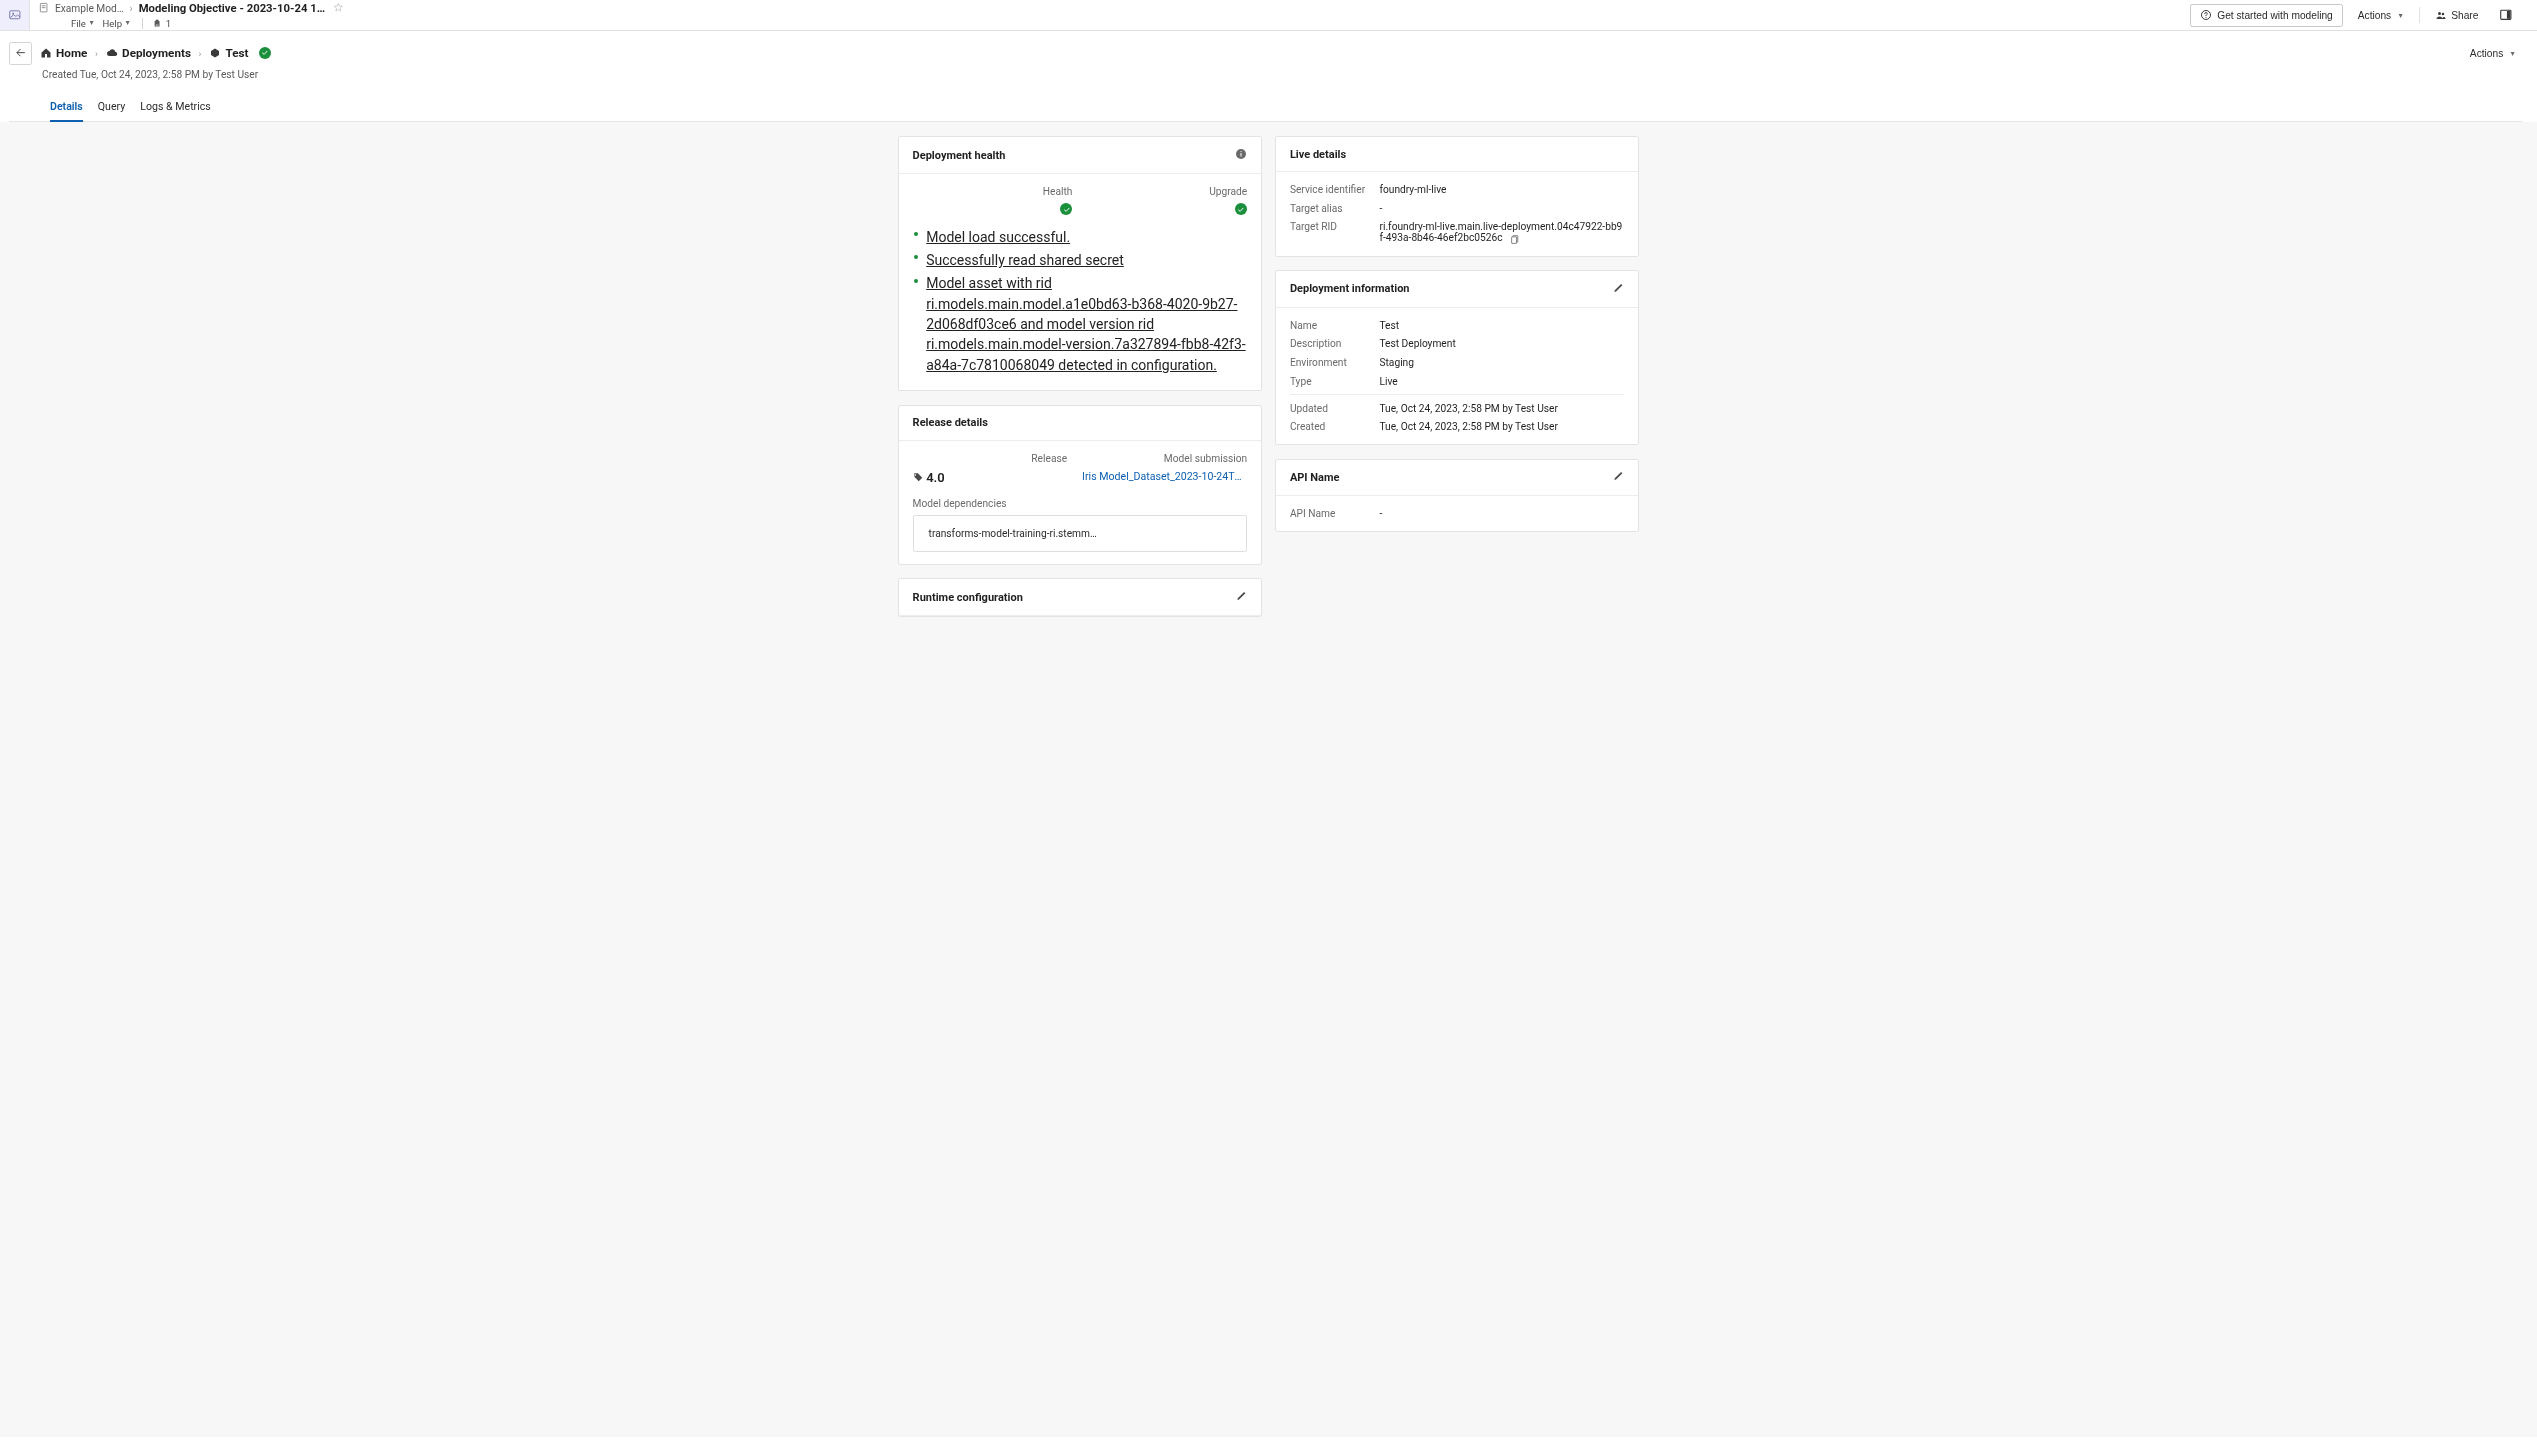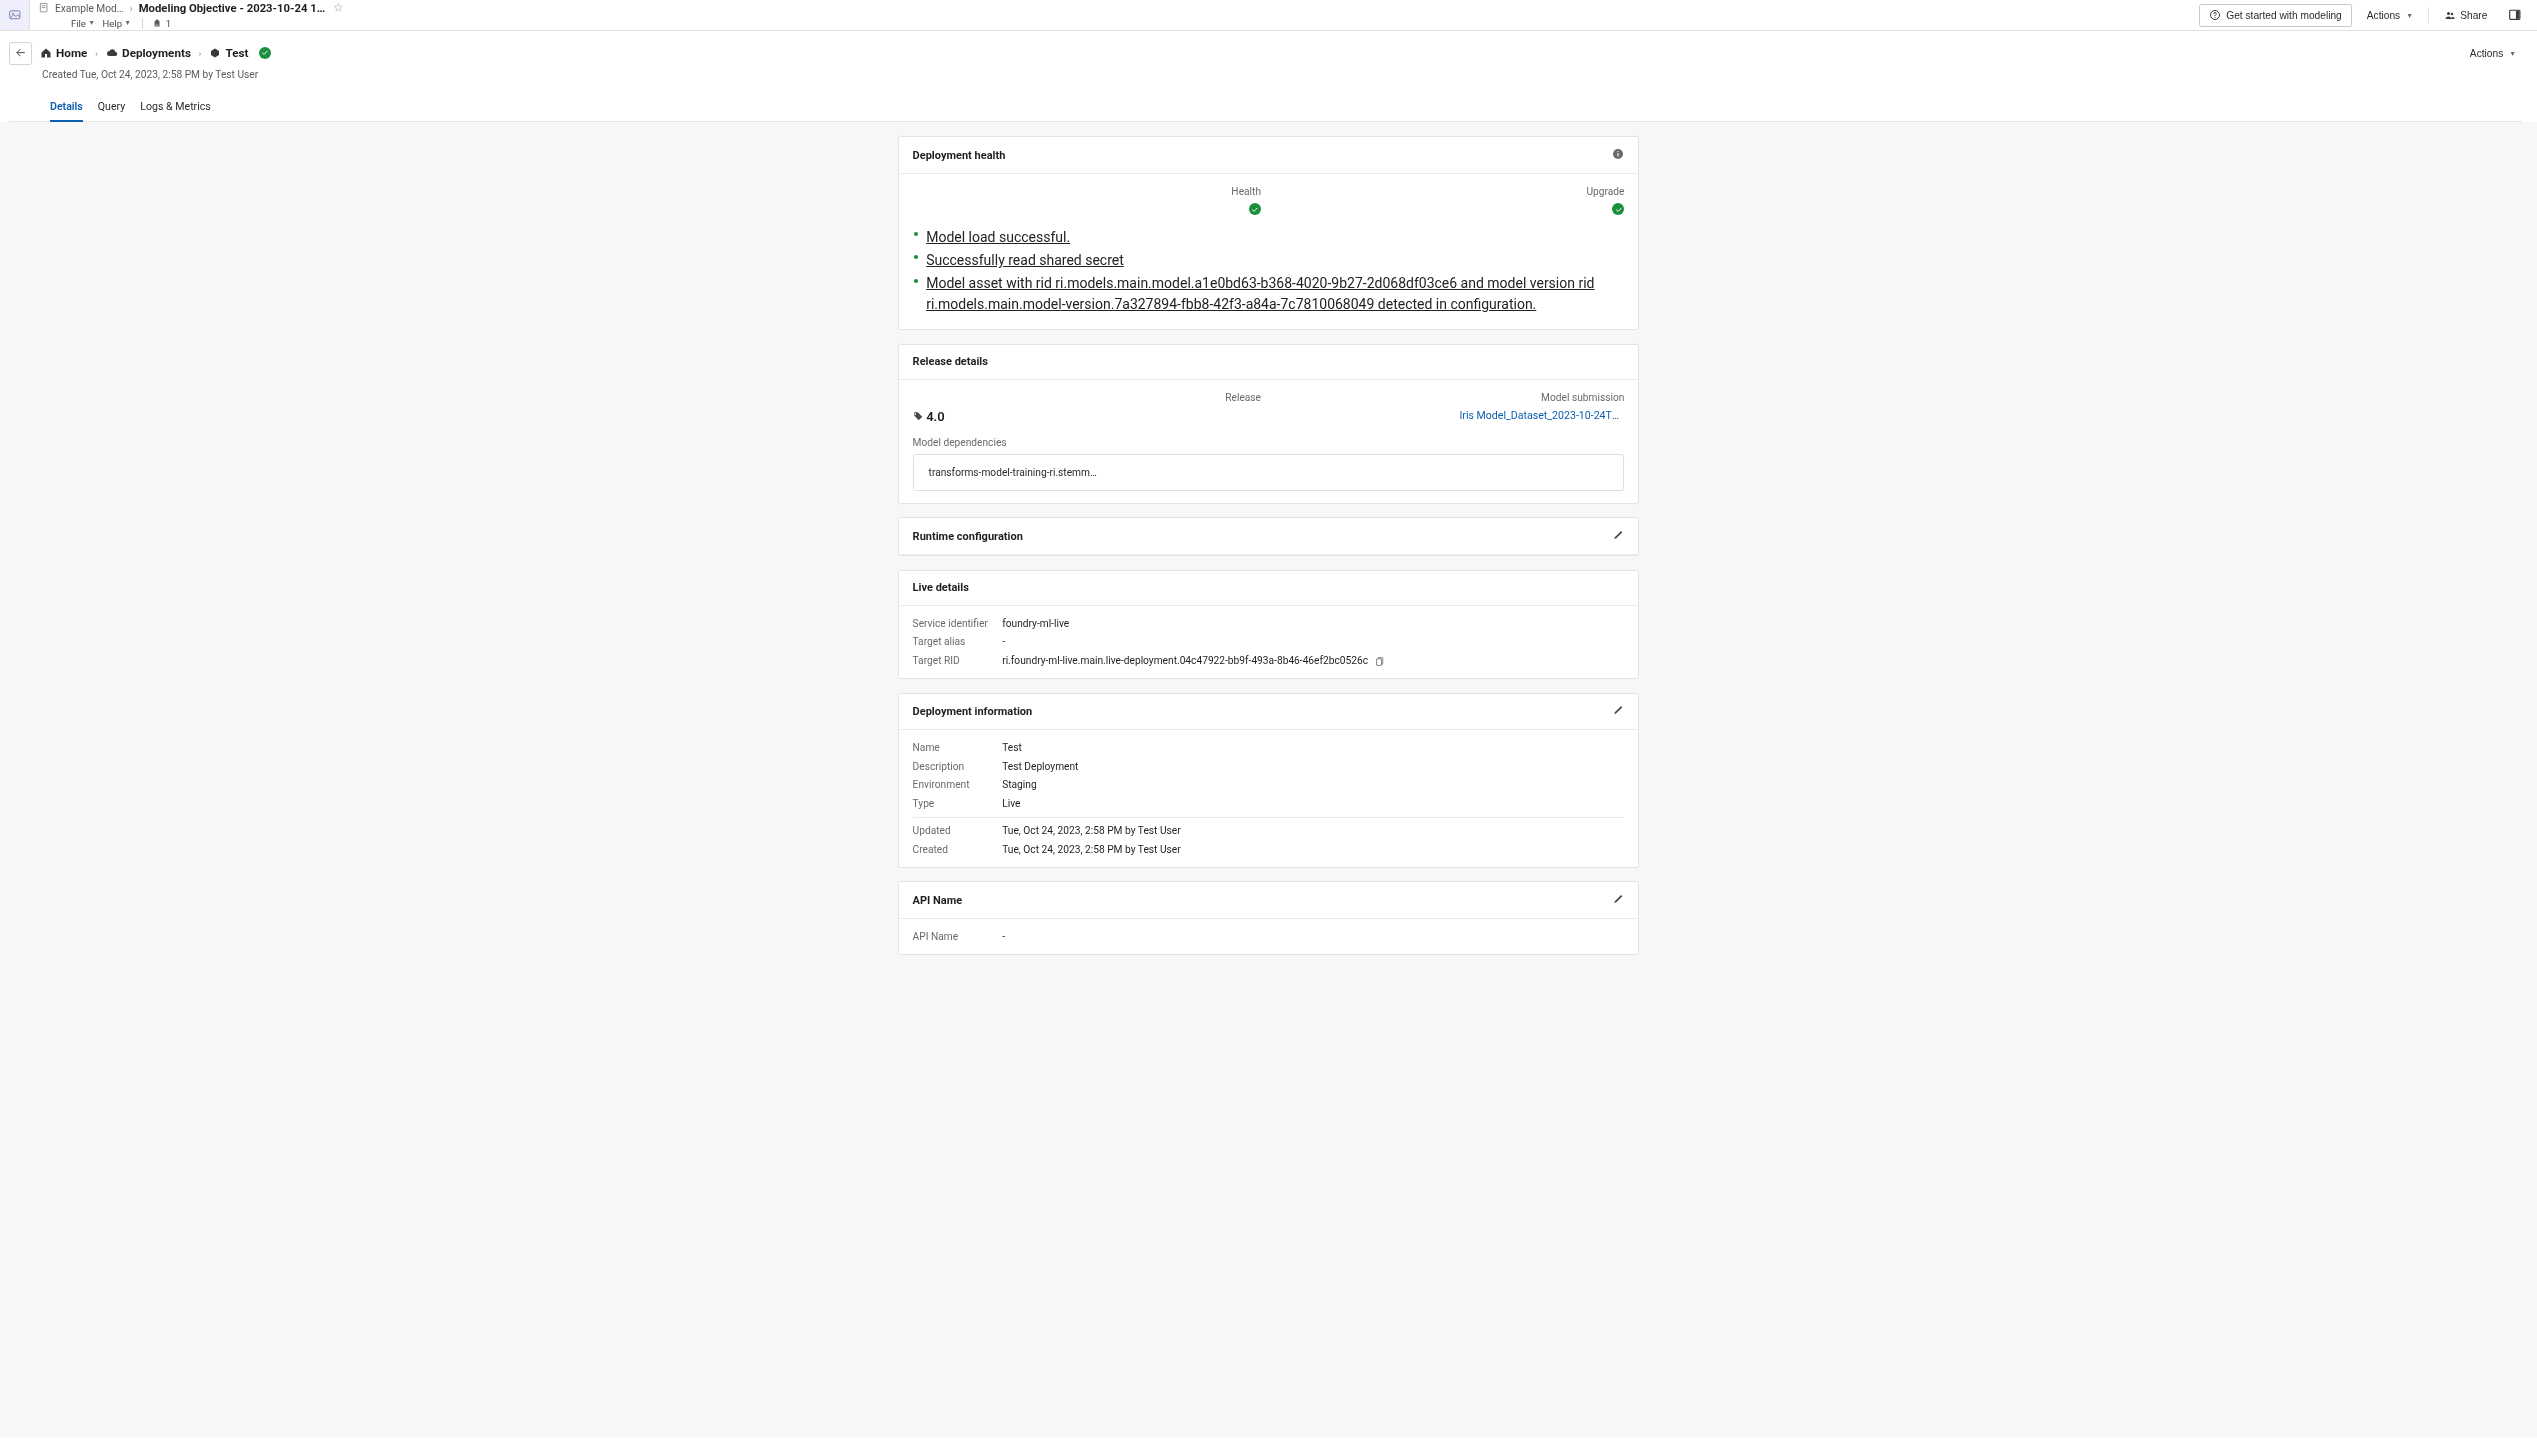--- a/index.html
+++ b/index.html
@@ -1,21 +1,21 @@
 <!DOCTYPE html>
 <html><head>
 <meta charset="utf-8">
 <style>
   * { box-sizing: border-box; margin: 0; padding: 0; }
   html, body { width: 100%; height: 100%; font-family: -apple-system, BlinkMacSystemFont, "Segoe UI", Roboto, "Helvetica Neue", Arial, sans-serif; font-size: 10.6px; color: #1f1f1f; background: #fff; }
 
   
   .topbar { height: 31px; border-bottom: 0.8px solid #e1e1e1; display: flex; align-items: stretch; }
   .topbar-left { display: flex; align-items: center; flex: 1; min-width: 0; }
-  .topbar-right { display: flex; align-items: center; padding-right: 9px; gap: 9px; }
+  .topbar-right { display: flex; align-items: center; padding-right: 18px; gap: 9px; }
 
   .app-icon-box { width: 30px; height: 30px; background: #eeeefc; display: flex; align-items: center; justify-content: center; border-right: 0.8px solid #e1e1e1; }
   .app-icon-box svg { width: 13.6px; height: 13.6px; stroke: #6b6ba0; fill:none; stroke-width:1.5;}
 
   .crumbs { display: flex; align-items: center; height: 16.6px; padding-left: 7.6px; gap: 6px; font-size: 10.2px; color: #5a5a5a; min-width:0;}
   .crumbs .doc-icon svg { width: 11.3px; height: 11.3px; stroke:#6b6b6b; fill:none; stroke-width:1.5;}
   .crumbs .parent { color:#5a5a5a; max-width:83px; white-space:nowrap; overflow:hidden; text-overflow:ellipsis;}
   .crumbs .chev { color:#9a9a9a; }
   .crumbs .title { color:#1f1f1f; font-weight:700; font-size:11.3px; white-space:nowrap; overflow:hidden; text-overflow:ellipsis; max-width:197px;}
   .star-icon { color:#b7b7b7; margin-left:1.5px; }
@@ -51,21 +51,21 @@
   .status-dot svg{width:7.6px;height:7.6px;fill:#fff;}
   .ph-actions{margin-left:auto;}
   .ph-sub{font-size:10.2px;color:#5a5a5a;padding-left:33px;margin-top:4.5px;}
 
   .tabs { display:flex; gap:15px; padding-left:41px; margin-top:13.6px; border-bottom:0.8px solid #e5e5e5;}
   .tab { padding:6px 0 7.6px; font-size:10.6px; color:#2b2b2b; cursor:pointer; border-bottom:2.3px solid transparent; margin-bottom:-0.8px;}
   .tab.active{color:#0d5fb0; border-bottom-color:#0d5fb0; font-weight:600;}
 
   
   .content { background:#f7f7f7; padding:13.6px 0 30px; min-height:calc(100% - 136px);}
-  .grid { max-width:741px; margin:0 auto; display:flex; gap:13.6px;flex-direction:column; }
+  .grid { max-width:741px; margin:0 auto; display:flex; gap:13.6px; }
   .col { flex:1; display:flex; flex-direction:column; gap:13.6px; }
 
   .card { background:#fff; border:0.8px solid #e3e3e3; border-radius:2.3px; }
   .card-h { padding:10.6px 13.6px; border-bottom:0.8px solid #ececec; display:flex; align-items:center;}
   .card-h .title{font-weight:700; font-size:11px; flex:1;}
   .card-h .hicon{color:#6a6a6a;cursor:pointer;}
   .card-h .hicon svg{width:12px;height:12px;fill:#6a6a6a;}
   .card-b { padding:12px 13.6px; }
 
   .two-col{display:flex;gap:15px;}

